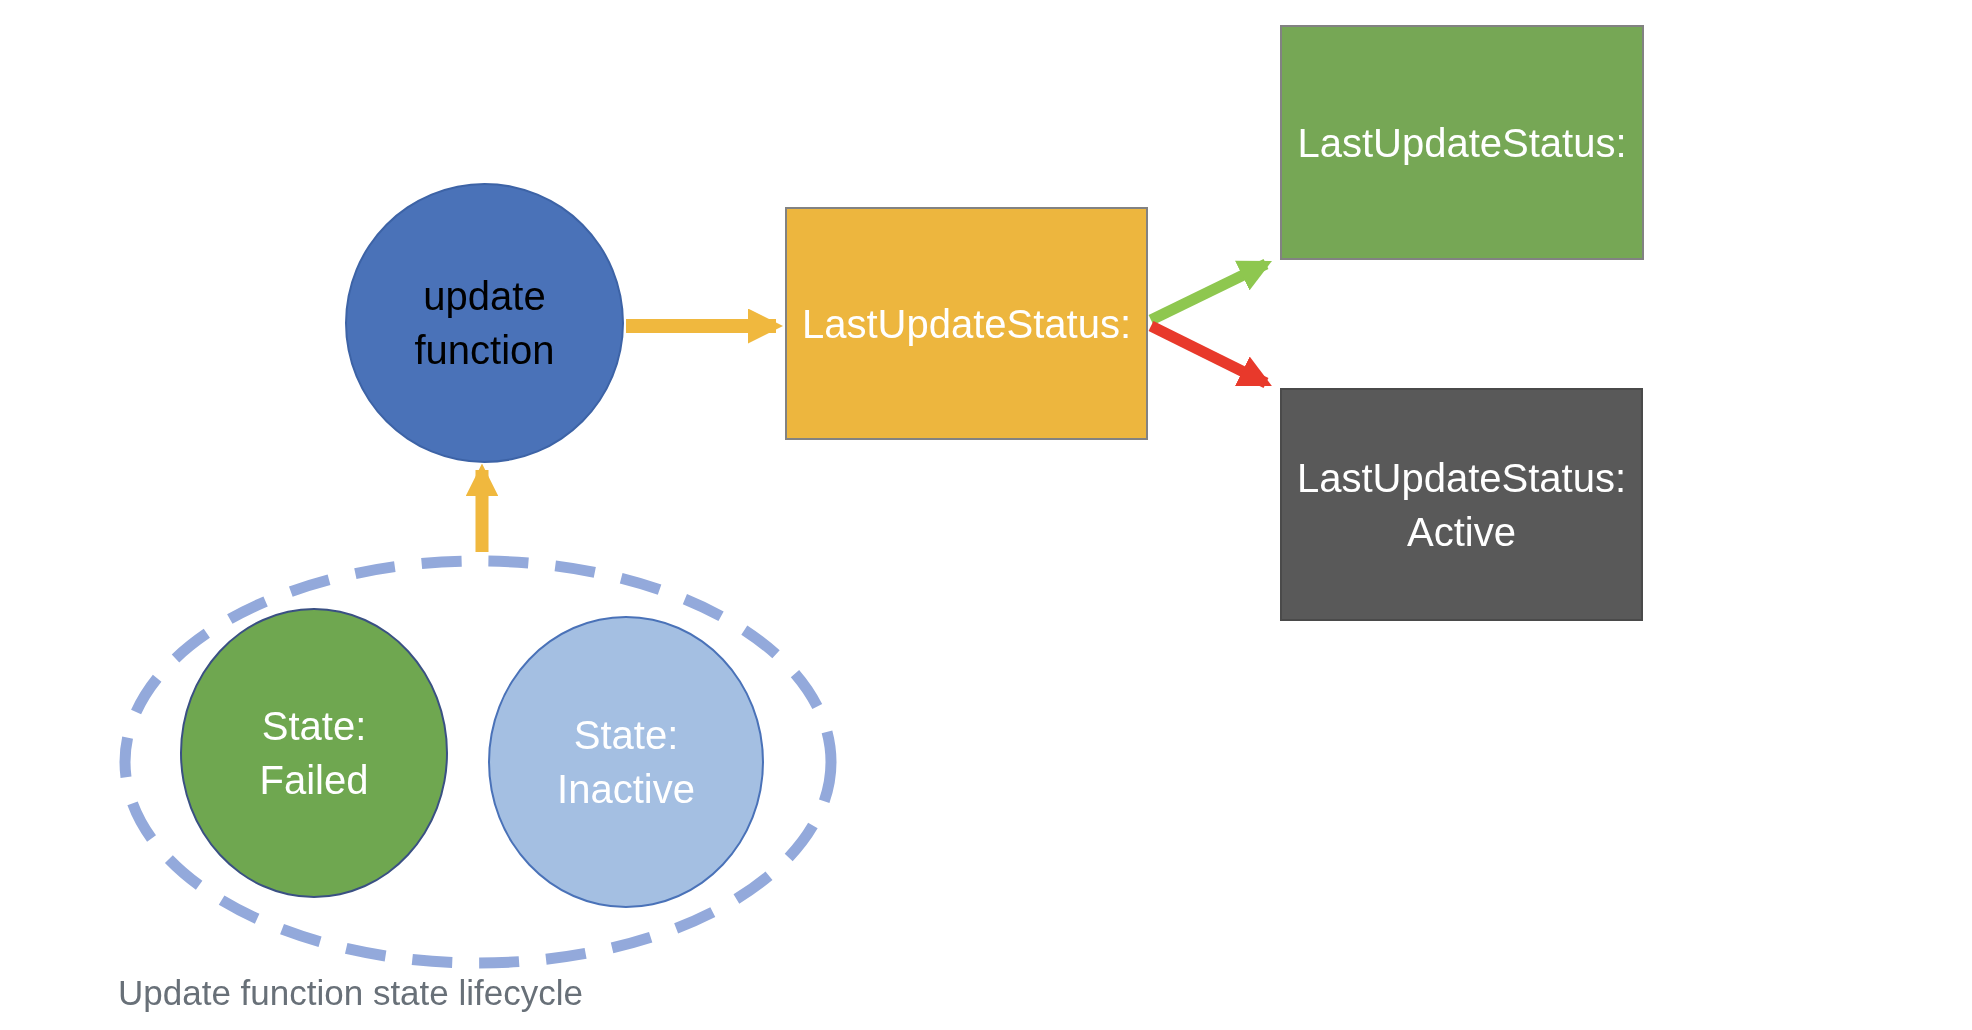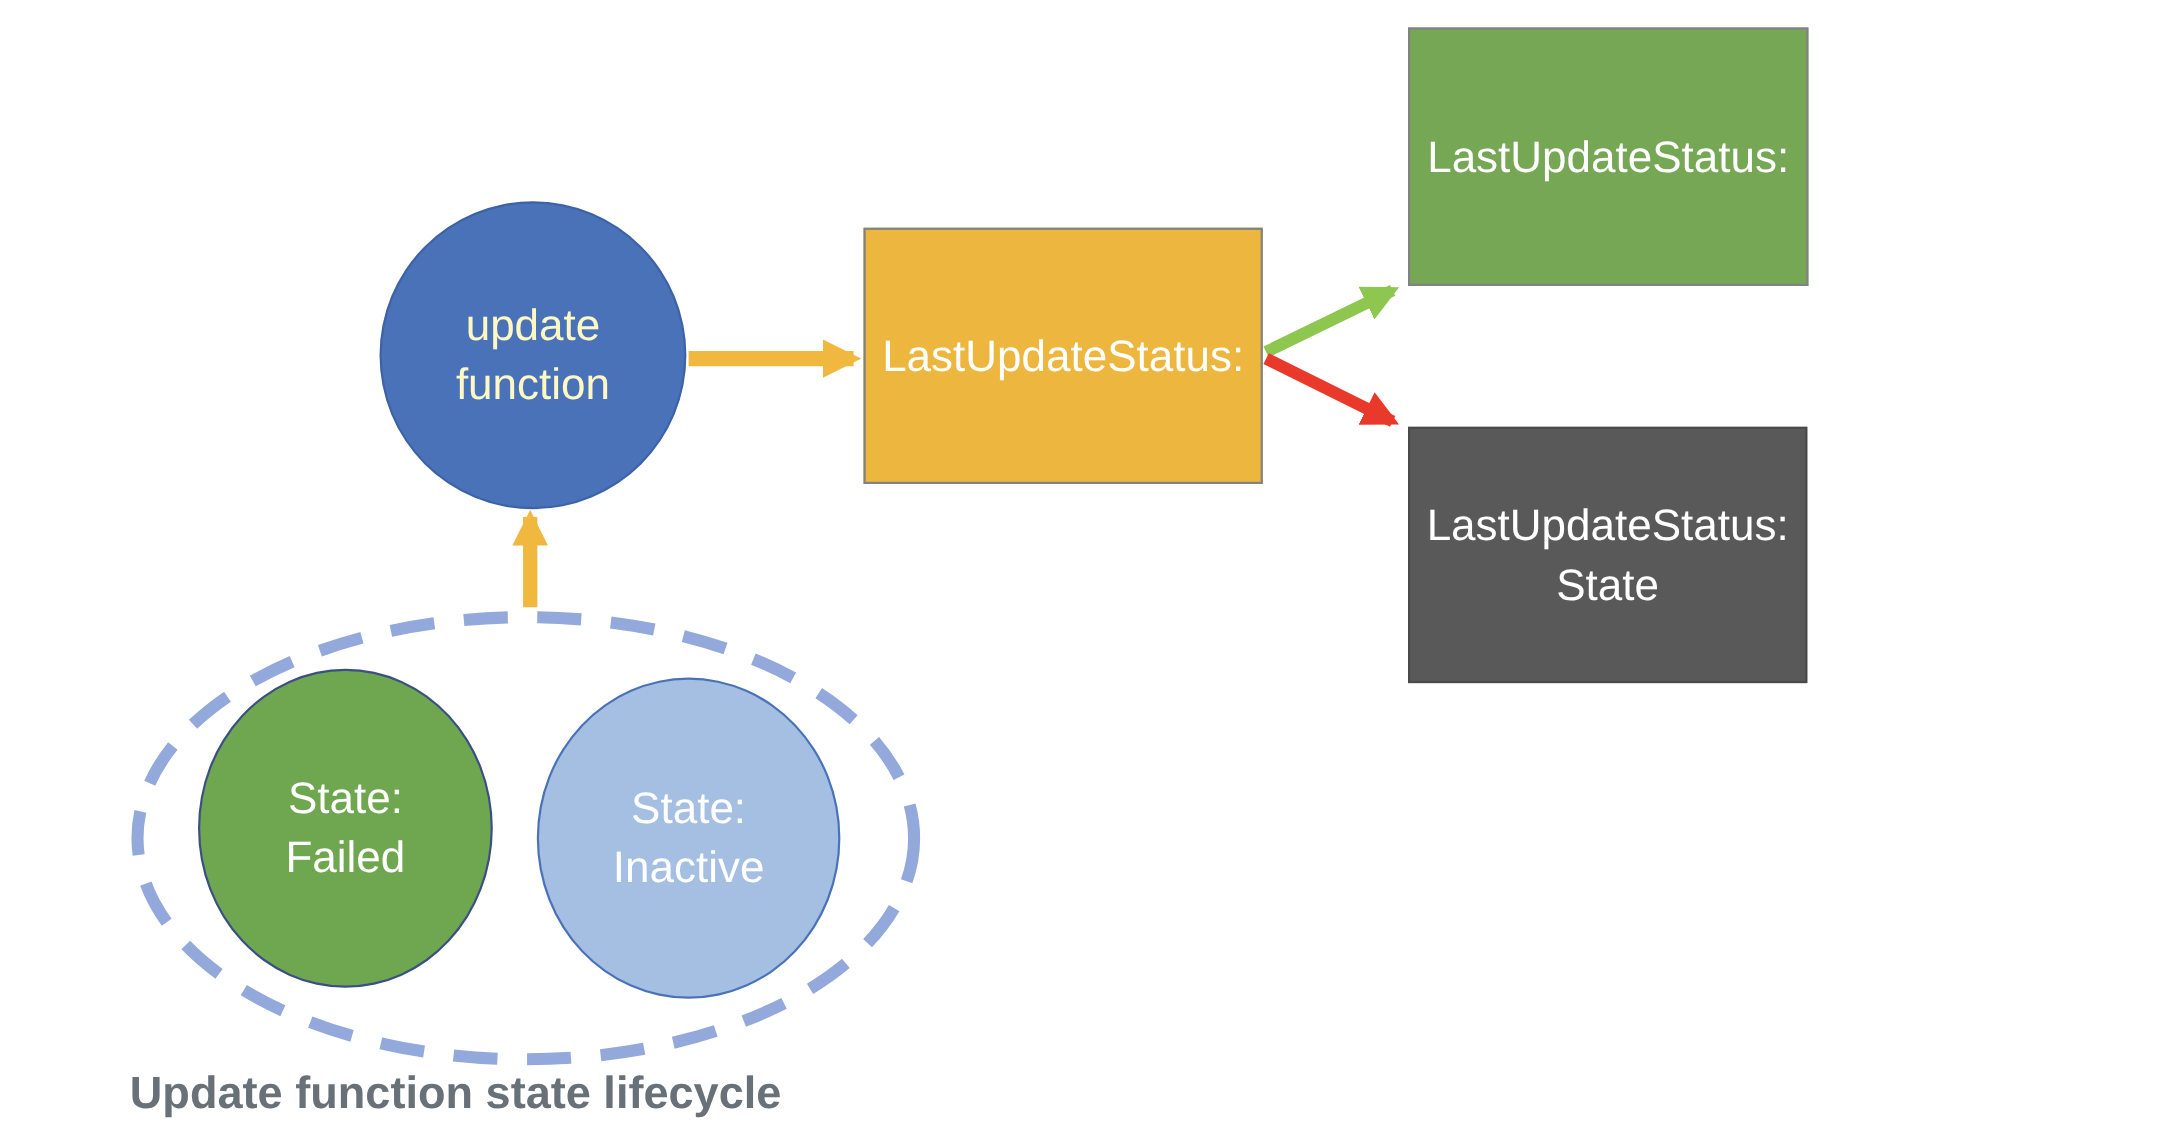--- a/index.html
+++ b/index.html
@@ -42,23 +42,23 @@
   #node-inprogress        { left: 785px;  top: 207px; width: 363px; height: 233px; border: 2px solid; }
   #node-successful        { left: 1280px; top: 25px;  width: 364px; height: 235px; border: 2px solid; }
   #node-failed            { left: 1280px; top: 388px; width: 363px; height: 233px; border: 2px solid; }
   #node-state-active      { left: 180px;  top: 608px; width: 268px; height: 290px; border: 2px solid; }
   #node-state-inactive    { left: 488px;  top: 616px; width: 276px; height: 292px; border: 2px solid; }
 
   #caption {
     position: absolute;
     left: 118px;
     top: 972px;
-    font-size: 41px;
+    font-size: 35px;
     line-height: 42px;
-    font-weight: 700;
+    font-weight: 400;
   }
 </style>
 </head>
 <body>
 
 <div id="canvas">
 
   <svg id="arrow-layer" viewBox="0 0 1972 1030" xmlns="http://www.w3.org/2000/svg">
     <defs>
       <marker id="head-yellow" viewBox="0 0 10 10" refX="8" refY="5" markerWidth="2.5" markerHeight="2.5" orient="auto">
@@ -76,36 +76,36 @@
 
     <line x1="626" y1="326" x2="776" y2="326" stroke-width="14" marker-end="url(#head-yellow)" stroke="#F0B83E"></line>
 
     <line x1="482" y1="552" x2="482" y2="470" stroke-width="13" marker-end="url(#head-yellow)" stroke="#F0B83E"></line>
 
     <line x1="1151" y1="320" x2="1266" y2="264" stroke-width="11" marker-end="url(#head-green)" stroke="#8EC74F"></line>
 
     <line x1="1151" y1="326" x2="1266" y2="383" stroke-width="11" marker-end="url(#head-red)" stroke="#E8392B"></line>
   </svg>
 
-  <div id="node-update-function" class="node ellipse" style="background-color: rgb(74, 114, 184); border-color: rgb(61, 99, 166); color: #fef9c3;">
+  <div id="node-update-function" class="node ellipse" style="background-color: rgb(74, 114, 184); border-color: rgb(61, 99, 166); color: #000000;">
     <span>update</span>
     <span>function</span>
   </div>
 
   <div id="node-inprogress" class="node rect" style="background-color: rgb(237, 182, 62); border-color: rgb(130, 130, 130); color: rgb(255, 255, 255);">
     <span>LastUpdateStatus:</span>
   </div>
 
   <div id="node-successful" class="node rect" style="background-color: rgb(118, 167, 85); border-color: rgb(130, 130, 130); color: rgb(255, 255, 255);">
     <span>LastUpdateStatus:</span>
   </div>
 
   <div id="node-failed" class="node rect" style="background-color: rgb(89, 89, 89); border-color: rgb(74, 74, 74); color: rgb(255, 255, 255);">
     <span>LastUpdateStatus:</span>
-    <span>State</span>
+    <span>Active</span>
   </div>
 
   <div id="node-state-active" class="node ellipse" style="background-color: rgb(111, 167, 80); border-color: rgb(58, 80, 131); color: rgb(255, 255, 255);">
     <span>State:</span>
     <span>Failed</span>
   </div>
 
   <div id="node-state-inactive" class="node ellipse" style="background-color: rgb(164, 191, 226); border-color: rgb(74, 114, 184); color: rgb(255, 255, 255);">
     <span>State:</span>
     <span>Inactive</span>

